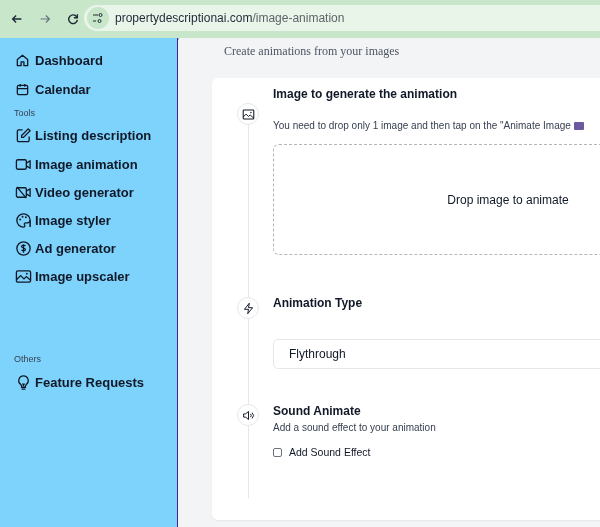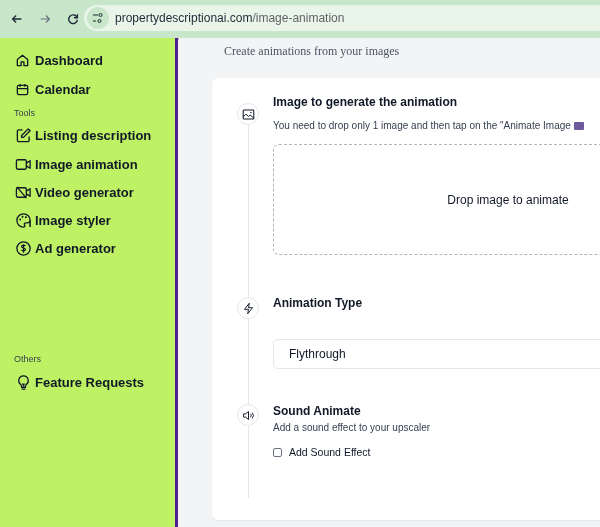--- a/index.html
+++ b/index.html
@@ -29,21 +29,21 @@
     .site-info {
       width: 22px; height: 22px; border-radius: 50%; background: #c8e6c9;
       margin-left: 3px; display: flex; align-items: center; justify-content: center;
     }
     .site-info svg { width: 12px; height: 12px; }
     .url-text { margin-left: 6px; font-size: 12px; color: #1f2937; }
     .url-text .path { color: #5f6368; }
 
     .sidebar {
       position: absolute; left: 0; top: 38px; width: 178px; height: 489px;
-      background: #bef264; border-right: 3px solid #4c1d95;
+      background: #7dd3fc; border-right: 1px solid #4c1d95;
     }
     .side-item {
       position: absolute; left: 14px; display: flex; align-items: center;
       font-size: 13px; font-weight: 600; color: #111827; cursor: pointer;
     }
     .side-item .ico { width: 16px; height: 16px; margin-right: 5px; display: flex; align-items: center; justify-content: center; }
     .side-item .ico svg { width: 15px; height: 15px; }
     .side-item.big { font-size: 13px; }
     .side-item.big .ico svg { width: 17px; height: 17px; }
     .side-item.big .ico { width: 18px; height: 18px; margin-right: 3px;}
@@ -181,20 +181,30 @@
   </div>
   <div class="side-item big" style="top:201px">
     <span class="ico">
         <svg viewBox="0 0 18 18">
           <circle cx="9" cy="9" r="7" stroke="#111827" stroke-width="1.4" fill="none"></circle>
           <path d="M11 6.5c-.4-.7-1.2-1-2-1-1.2 0-2 .6-2 1.5 0 2 4 1 4 3 0 .9-.8 1.5-2 1.5-.8 0-1.6-.3-2-1M9 4.5v9" stroke="#111827" stroke-width="1.3" fill="none"></path>
         </svg>
       </span>
     <span>Ad generator</span>
   </div>
+  <div class="side-item big" style="top:229px">
+    <span class="ico">
+        <svg viewBox="0 0 18 18">
+          <rect x="1.5" y="3" width="15" height="12" rx="1.5" stroke="#111827" stroke-width="1.4" fill="none"></rect>
+          <path d="M1.5 12.5L6 8l3.5 3.5L12 9l4.5 4" stroke="#111827" stroke-width="1.3" fill="none"></path>
+          <circle cx="12.5" cy="6" r="1" fill="#111827"></circle>
+        </svg>
+      </span>
+    <span>Image upscaler</span>
+  </div>
 
   <div class="section-label" style="top:316px">Others</div>
   <div class="side-item big" style="top:335px">
     <span class="ico">
         <svg viewBox="0 0 18 18">
           <path d="M9 2a5 5 0 0 0-3 9c.6.5 1 1.2 1 2v1h4v-1c0-.8.4-1.5 1-2a5 5 0 0 0-3-9z" stroke="#111827" stroke-width="1.4" fill="none"></path>
           <path d="M7 16h4M8 10l1 2 1-2" stroke="#111827" stroke-width="1.3" fill="none"></path>
         </svg>
       </span>
     <span>Feature Requests</span>
@@ -207,40 +217,40 @@
   <section class="card">
     <div class="timeline-line" style="top:34px; height:386px; left:36px;"></div>
 
     <div class="step-icon" style="top:25px">
       <svg viewBox="0 0 16 16">
           <rect x="1.5" y="2.5" width="13" height="11" rx="1" stroke="#111827" stroke-width="1.3" fill="none"></rect>
           <path d="M1.5 11L5 7.5l3 3 2-2 4.5 4" stroke="#111827" stroke-width="1.2" fill="none"></path>
           <circle cx="11" cy="5.5" r="0.9" fill="#111827"></circle>
         </svg>
     </div>
-    <div class="step-title" style="top:17px">Image to generate the animation</div>
+    <div class="step-title" style="top:9px">Image to generate the animation</div>
     <div class="step-desc" style="top:42px"><span>You need to drop only 1 image and then tap on the "Animate Image</span><span class="emoji"></span></div>
     <div class="dropzone">
       <span>Drop image to animate</span>
     </div>
 
     <div class="step-icon" style="top:219px">
       <svg viewBox="0 0 16 16">
           <path d="M9 1.5L3 9h5l-1 5.5L13 7H8z" stroke="#111827" stroke-width="1.2" fill="none" stroke-linejoin="round"></path>
         </svg>
     </div>
     <div class="step-title" style="top:218px">Animation Type</div>
     <div class="select">Flythrough</div>
 
     <div class="step-icon" style="top:326px">
       <svg viewBox="0 0 16 16">
           <path d="M2 6h2.5L8 3v10L4.5 10H2z" stroke="#111827" stroke-width="1.2" fill="none" stroke-linejoin="round"></path>
           <path d="M10.5 6a3 3 0 0 1 0 4M12.5 4.5a5 5 0 0 1 0 7" stroke="#111827" stroke-width="1.2" fill="none"></path>
         </svg>
     </div>
     <div class="step-title" style="top:326px">Sound Animate</div>
-    <div class="step-desc" style="top:344px">Add a sound effect to your upscaler</div>
+    <div class="step-desc" style="top:344px">Add a sound effect to your animation</div>
     <div class="checkbox-row">
       <div class="checkbox"></div>
       <span class="checkbox-label">Add Sound Effect</span>
     </div>
   </section>
 </main>
 
 </body></html>

